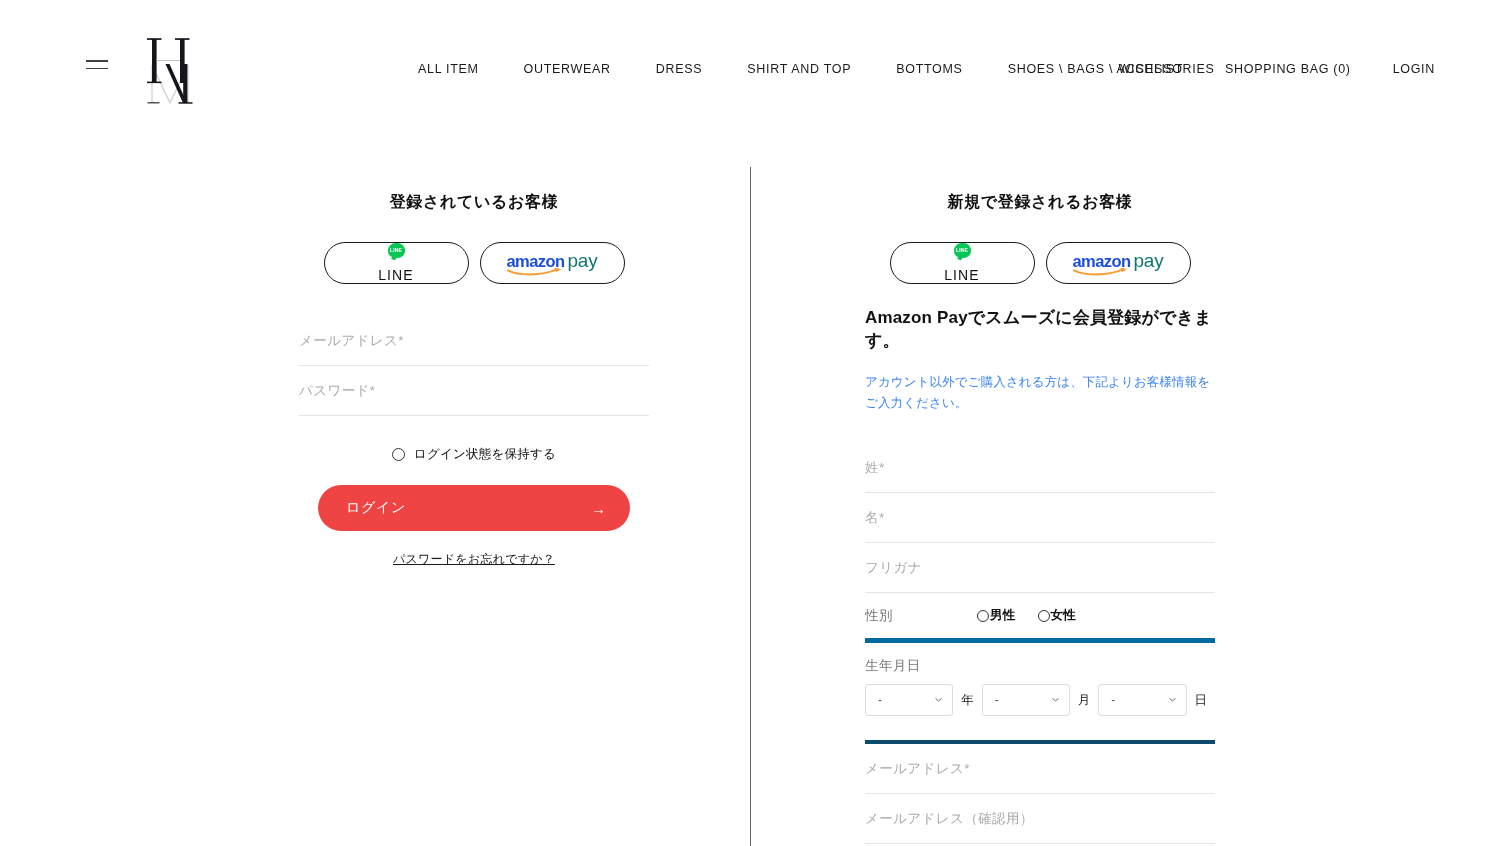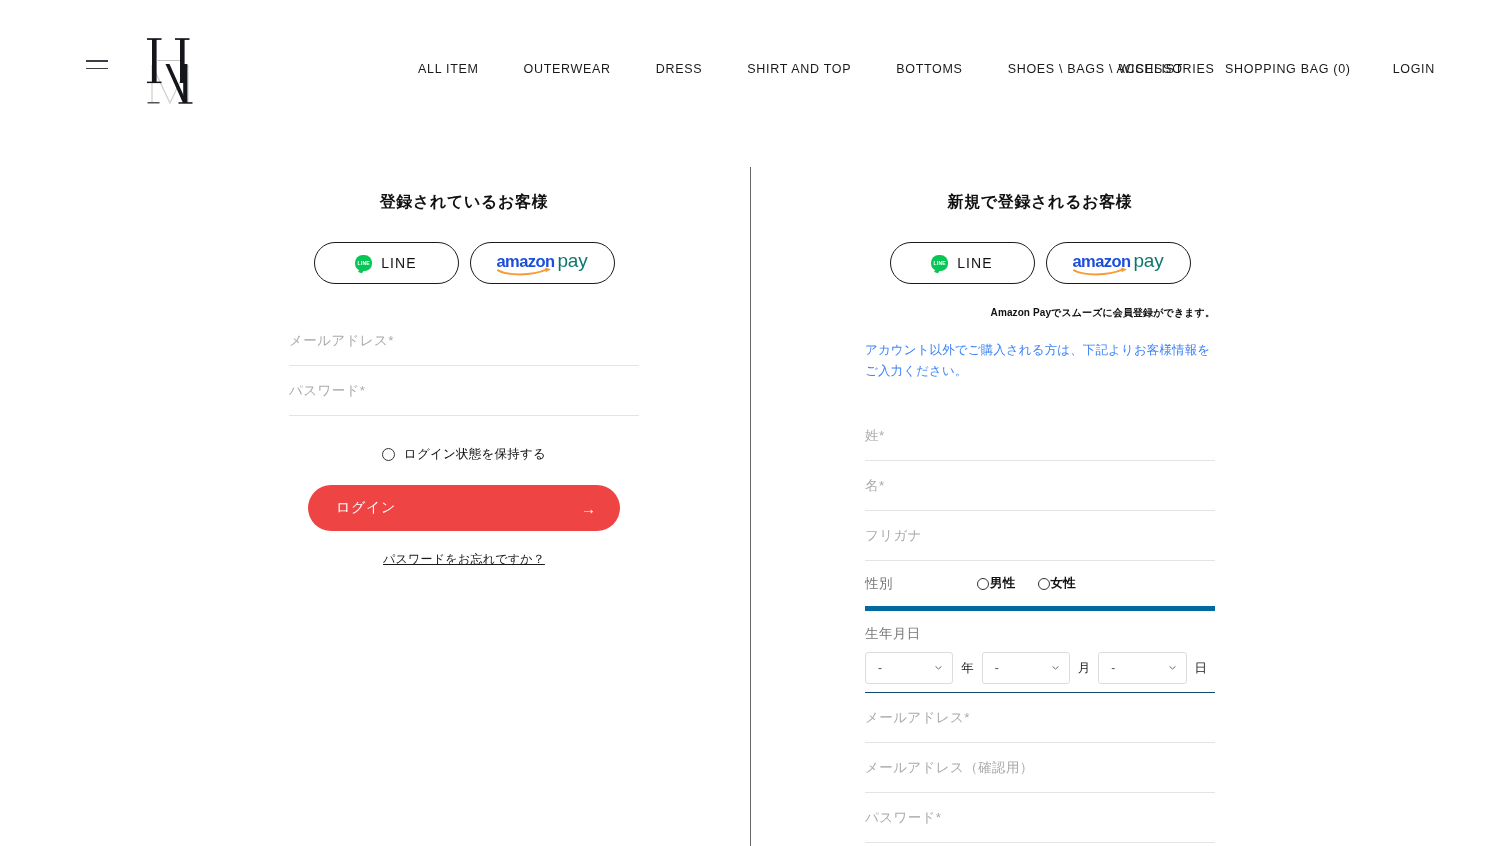--- a/index.html
+++ b/index.html
@@ -97,21 +97,21 @@
     top: 27px;
     width: 1px;
     height: 706px;
     background: #666;
   }
 
   .col {
     position: absolute;
     top: 0;
   }
-  .col-left  { left: 289px; width: 350px; }
+  .col-left  { left: 299px; width: 350px; }
   .col-right { left: 865px; width: 350px; }
 
   .col-title {
     font-size: 16px;
     font-weight: 700;
     text-align: center;
     letter-spacing: 0.04em;
     color: #111;
     margin-top: 50px;
     line-height: 24px;
@@ -128,21 +128,21 @@
     height: 42px;
     border: 1px solid #1a1a1a;
     border-radius: 21px;
     display: flex;
     align-items: center;
     justify-content: center;
     background: #fff;
     cursor: pointer;
     padding: 0 18px;
   }
-  .social-btn.line { width: 145px; gap: 9px; }
+  .social-btn.line { width: 145px; gap: 9px; flex-direction: column; }
   .social-btn.amazon { width: 145px; }
 
   .line-icon {
     width: 17px; height: 16px;
     background: #06C755;
     border-radius: 45% 45% 45% 45% / 50% 50% 45% 45%;
     position: relative;
     display: flex;
     align-items: center;
     justify-content: center;
@@ -192,23 +192,23 @@
     left: 1px;
     bottom: -1px;
     width: 56px;
     height: 9px;
     overflow: hidden;
   }
   .amz-swoosh svg { display:block; }
 
   
   .promo-bold {
-    font-size: 10px;
+    font-size: 17px;
     font-weight: 700;
-    text-align: right;
+    text-align: left;
     color: #111;
     margin-top: 22px;
     letter-spacing: 0.01em;
   }
   .promo-note {
     font-size: 12.5px;
     color: #3b82f6;
     line-height: 1.65;
     margin-top: 20px;
     letter-spacing: 0.01em;
@@ -325,23 +325,23 @@
   .gender-opt .radio-o { width: 12px; height: 12px; border-color:#333; }
   .gender-opt span {
     font-size: 12.5px;
     color: #111;
     font-weight: 700;
     letter-spacing: 0.02em;
   }
 
   
   .bday-block {
-    border-bottom: 1px solid #0c4a6e;
+    border-bottom: 4px solid #0c4a6e;
     padding-top: 14px;
-    padding-bottom: 8px;
+    padding-bottom: 24px;
   }
   .bday-label {
     font-size: 13.5px;
     color: #777;
     letter-spacing: 0.03em;
     margin-bottom: 9px;
   }
   .bday-row {
     display: flex;
     align-items: center;

